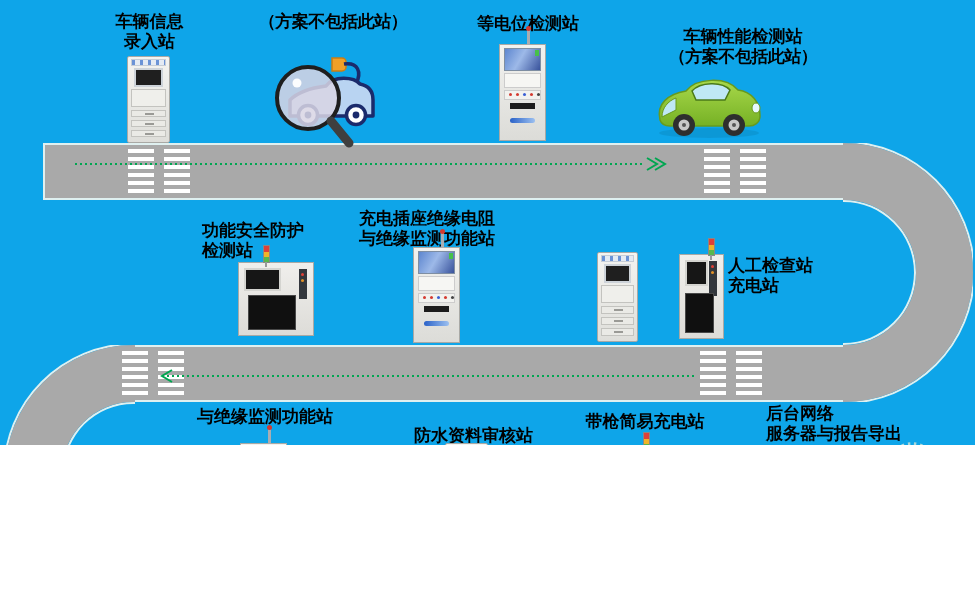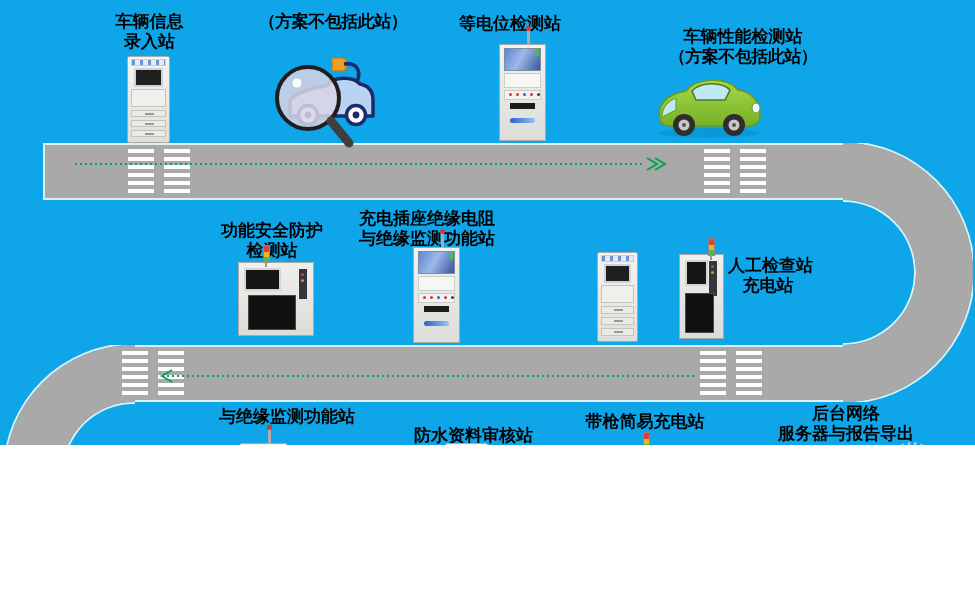--- a/index.html
+++ b/index.html
@@ -20,21 +20,21 @@
   }
   .xw { position:absolute; width:62px; height:45px; display:flex; }
   .xw .col {
     width:26px; height:100%;
     background:repeating-linear-gradient(to bottom,#fff 0 4.5px,rgba(0,0,0,0) 4.5px 8px);
   }
   .xw .gap { width:10px; }
   .lanes { position:absolute; left:0; top:0; pointer-events:none; }
   
   .lbl { position:absolute; font-weight:bold; font-size:17px; line-height:20px; color:#000; text-align:center; white-space:nowrap; }
-  .lbl.left { text-align:center; }
+  .lbl.left { text-align:left; }
   .lbl .paren { font-size:17px; letter-spacing:-0.5px; }
   
   .cab-a {
     position:absolute; background:linear-gradient(#f4f4f1,#dededa);
     border:1px solid #a9a9a5; border-radius:2px; box-sizing:border-box;
     padding:2px 3px; display:flex; flex-direction:column;
   }
   .a-hdr { height:5px; border:1px solid #c6cdd6; background:repeating-linear-gradient(90deg,#6b93d6 0 3px,#e4ebf4 3px 8px); margin-bottom:2px; }
   .a-scr { height:15px; background:#1f1f1f; border:2px solid #cdd3d9; margin:0 3px 2px; }
   .a-slot { flex:0 0 16px; background:#efefeb; border:1px solid #c3c3bf; margin-bottom:3px; }
@@ -141,21 +141,21 @@
     <path d="M18,62 L18,46 C28,36 46,33 54,32 C62,21 82,23 88,30 C98,32 101,38 101,46 L101,62 Z" fill="#b9d4f2" stroke="#1b2a6b" stroke-width="3.5" stroke-linejoin="round"></path>
     <circle cx="36" cy="61" r="9.5" fill="#fff" stroke="#1b2a6b" stroke-width="3.5"></circle>
     <circle cx="36" cy="61" r="3.4" fill="#1b2a6b"></circle>
     <circle cx="84" cy="61" r="9.5" fill="#fff" stroke="#1b2a6b" stroke-width="3.5"></circle>
     <circle cx="84" cy="61" r="3.4" fill="#1b2a6b"></circle>
     <circle cx="36" cy="44" r="31" fill="#d9d5e4" fill-opacity="0.86" stroke="#1e1e1e" stroke-width="4"></circle>
     <circle cx="25" cy="29" r="4.5" fill="#ffffff" opacity="0.95"></circle>
     <line x1="59" y1="67" x2="77" y2="89" stroke="#3f3f3f" stroke-width="9" stroke-linecap="round"></line>
   </svg>
 
-  <div class="lbl" style="left:435px; top:14px; width:150px;">
+  <div class="lbl" style="left:453px; top:14px; width:150px;">
     <div>等电位检测站</div>
   </div>
   <div class="cab-b" style="left:499px; top:44px; width:47px; height:97px;">
     <div class="b-pole"></div>
       <div class="b-scr"></div>
       <div class="b-doc"></div>
     <div class="b-btns"></div>
       <div class="b-slot"></div>
       <div class="b-logo"></div>
   </div>

